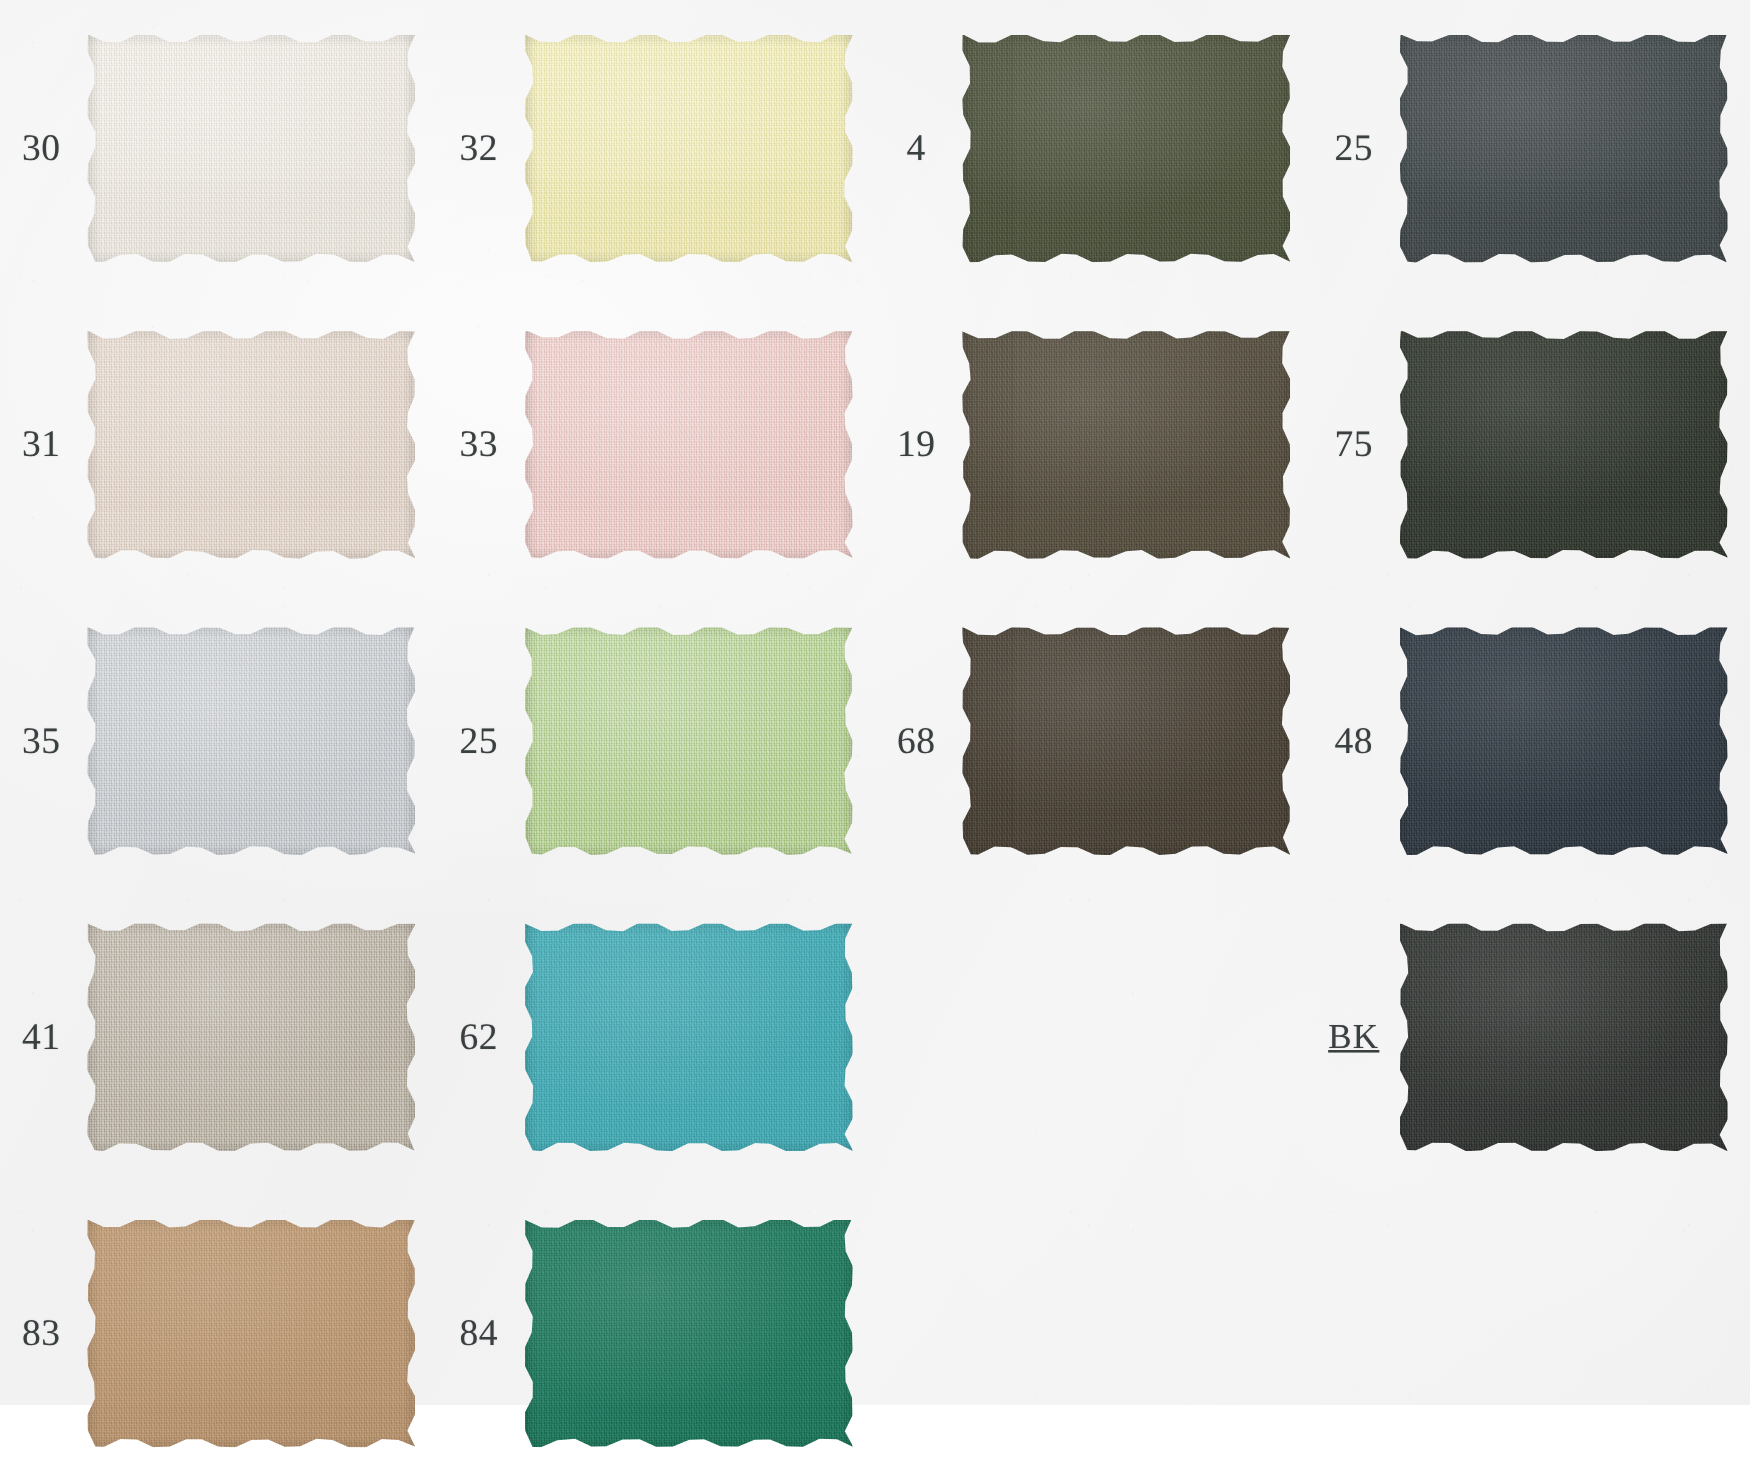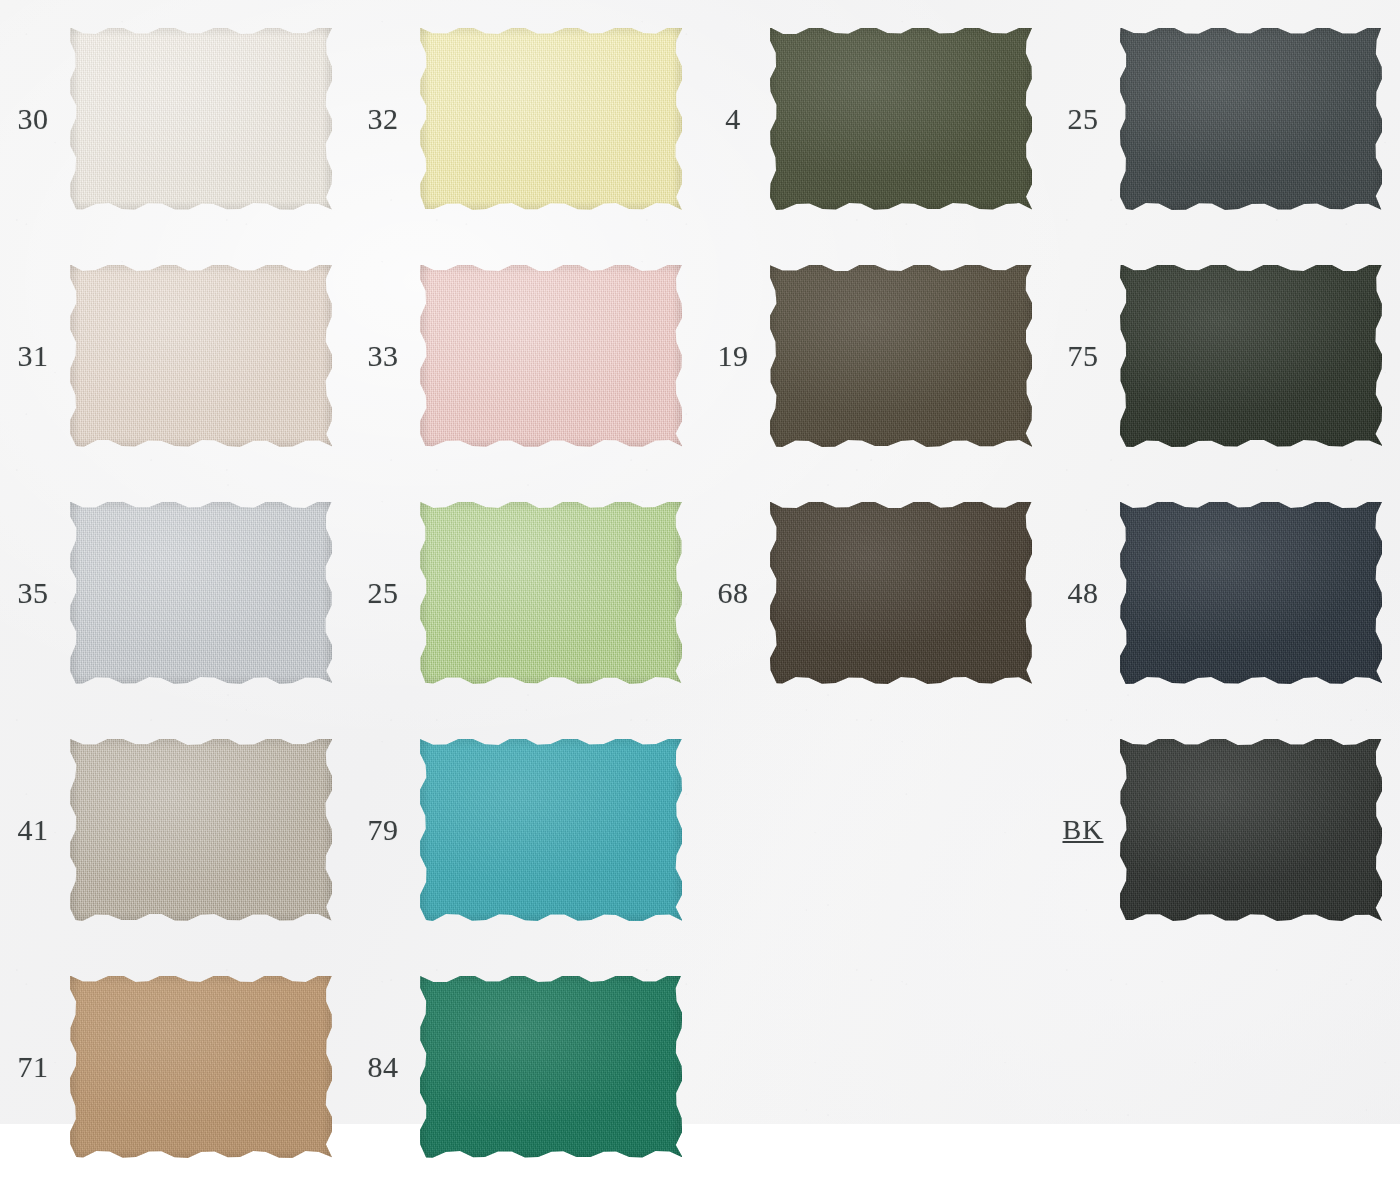--- a/index.html
+++ b/index.html
@@ -222,36 +222,36 @@
         </div>
       </div>
       <div class="cell">
         <div class="code">41</div>
         <div class="swatch-wrap" title="warm taupe / greige">
           <div class="swatch-shadow" style="clip-path: polygon(0.2px 0.5px, 12.9px 5px, 25.2px 5px, 37.9px -0.3px, 50.2px -0.1px, 62.9px 4.5px, 75.7px 4.5px, 88.4px -0.3px, 101.1px 0.2px, 113.8px 5.6px, 126.5px 4.9px, 139.2px 0.3px, 151.8px -0.6px, 164.5px 5.2px, 178.3px 5.1px, 191px 0.2px, 202.6px -0.2px, 215.3px 4.6px, 228.4px 4.4px, 241.1px 0.4px, 254.6px 0.3px, 248.7px 12.5px, 249.3px 24.4px, 254.6px 36.7px, 254.3px 48.4px, 248.4px 60.7px, 248.8px 72.9px, 253.5px 85.2px, 254.5px 98.1px, 248.9px 110.3px, 248.5px 123.4px, 253.9px 135.7px, 254px 146.7px, 249.1px 158.9px, 253.4px 171.9px, 240.7px 166.6px, 229.2px 166.5px, 216.5px 171.7px, 203.1px 172.1px, 190.4px 167.1px, 177.3px 167.1px, 164.6px 171.8px, 152.8px 171.6px, 140.1px 166.6px, 126.6px 167.3px, 113.9px 172.3px, 101.6px 172px, 88.9px 166.6px, 77px 166.5px, 64.3px 171.6px, 50.3px 171.5px, 37.6px 167.5px, 24.7px 167px, 12px 172.4px, 4.7px 171.5px, -0.6px 159.2px, 0.4px 146.9px, 4.8px 134.6px, 5.3px 122.8px, -0.5px 110.6px, -0.2px 98.9px, 4.9px 86.6px, 5px 73.5px, -0.2px 61.2px, 0.4px 49.2px, 4.4px 36.9px, 5.4px 24.8px, 0.3px 12.5px);"></div>
           <div class="swatch light" style="--c: #b3a998; --pink-clip: polygon(0.2px 0.5px,13.3px 6.0px,26.0px 6.0px,39.1px -0.3px,51.8px -0.1px,64.9px 5.5px,78.1px 5.5px,91.2px -0.3px,104.3px 0.2px,117.4px 6.6px,130.5px 5.9px,143.6px 0.3px,156.6px -0.6px,169.7px 6.2px,183.9px 6.1px,197.0px 0.2px,209.0px -0.2px,222.1px 5.6px,235.6px 5.4px,248.7px 0.4px,262.6px 0.3px,255.7px 13.3px,256.3px 25.8px,262.6px 38.8px,262.3px 51.2px,255.4px 64.2px,255.8px 77.2px,261.5px 90.2px,262.5px 103.8px,255.9px 116.8px,255.5px 130.5px,261.9px 143.5px,262.0px 155.2px,256.1px 168.2px,261.4px 181.9px,248.3px 175.6px,236.4px 175.5px,223.3px 181.7px,209.5px 182.1px,196.4px 176.1px,182.9px 176.1px,169.8px 181.8px,157.6px 181.6px,144.5px 175.6px,130.6px 176.3px,117.5px 182.3px,104.8px 182.0px,91.7px 175.6px,79.4px 175.5px,66.3px 181.6px,51.9px 181.5px,38.8px 176.5px,25.5px 176.0px,12.4px 182.4px,5.7px 181.5px,-0.6px 168.5px,0.4px 155.4px,5.8px 142.4px,6.3px 130.0px,-0.5px 117.0px,-0.2px 104.6px,5.9px 91.6px,6.0px 77.8px,-0.2px 64.8px,0.4px 52.0px,5.4px 39.0px,6.4px 26.2px,0.3px 13.2px);"></div>
         </div>
       </div>
       <div class="cell">
-        <div class="code">79</div>
+        <div class="code">62</div>
         <div class="swatch-wrap" title="turquoise teal">
           <div class="swatch-shadow" style="clip-path: polygon(0px 0.5px, 12.7px 5.3px, 25.6px 5px, 38.3px 0.1px, 50.2px -0.1px, 62.9px 4.7px, 76.2px 5.5px, 88.9px -0.6px, 101px -0.5px, 113.7px 5.2px, 126.8px 4.6px, 139.5px -0.2px, 151.6px 0.1px, 164.3px 5px, 178.2px 4.6px, 190.9px 0.1px, 203.3px 0px, 216px 5.1px, 229px 4.5px, 241.7px 0.1px, 254.3px -0.8px, 249.1px 11.5px, 248.9px 25.1px, 253.5px 37.4px, 253.9px 49.2px, 249.2px 61.5px, 249.5px 73.3px, 254px 85.6px, 254.6px 97.9px, 249.4px 110.2px, 248.6px 123px, 254.1px 135.3px, 254.4px 147.1px, 248.6px 159.3px, 254.6px 172.5px, 241.9px 166.9px, 228.6px 167.4px, 215.9px 172.5px, 202.7px 172.4px, 190px 167.5px, 178.5px 166.9px, 165.8px 171.6px, 152.9px 172.3px, 140.2px 167px, 126.6px 167.1px, 113.9px 172.5px, 101.8px 171.7px, 89.1px 167.4px, 76.7px 166.7px, 64px 171.6px, 50.4px 172.2px, 37.7px 166.9px, 25.1px 166.6px, 12.4px 172.4px, 5.1px 171.6px, -0.1px 159.3px, -0.1px 148.1px, 5.1px 135.8px, 5.5px 122.8px, 0.2px 110.5px, -0.4px 97.9px, 4.8px 85.6px, 4.4px 73px, -0.5px 60.7px, -0.4px 49.3px, 5.4px 37px, 4.7px 25.1px, -0.6px 12.8px);"></div>
           <div class="swatch" style="--c: #40b2bd; --pink-clip: polygon(0.0px 0.5px,13.1px 6.3px,26.4px 6.0px,39.5px 0.1px,51.8px -0.1px,64.9px 5.7px,78.6px 6.5px,91.7px -0.6px,104.2px -0.5px,117.3px 6.2px,130.8px 5.6px,143.9px -0.2px,156.4px 0.1px,169.5px 6.0px,183.8px 5.6px,196.9px 0.1px,209.7px 0.0px,222.8px 6.1px,236.2px 5.5px,249.3px 0.1px,262.3px -0.8px,256.1px 12.2px,255.9px 26.6px,261.5px 39.6px,261.9px 52.0px,256.2px 65.0px,256.5px 77.6px,262.0px 90.6px,262.6px 103.7px,256.4px 116.7px,255.6px 130.1px,262.1px 143.1px,262.4px 155.6px,255.6px 168.6px,262.6px 182.5px,249.5px 175.9px,235.8px 176.4px,222.7px 182.5px,209.1px 182.4px,196.0px 176.5px,184.1px 175.9px,171.0px 181.6px,157.7px 182.3px,144.6px 176.0px,130.6px 176.1px,117.5px 182.5px,105.0px 181.7px,91.9px 176.4px,79.1px 175.7px,66.0px 181.6px,52.0px 182.2px,38.9px 175.9px,25.9px 175.6px,12.8px 182.4px,6.1px 181.6px,-0.1px 168.6px,-0.1px 156.7px,6.1px 143.7px,6.5px 130.0px,0.2px 117.0px,-0.4px 103.6px,5.8px 90.6px,5.4px 77.3px,-0.5px 64.3px,-0.4px 52.1px,6.4px 39.1px,5.7px 26.5px,-0.6px 13.5px);"></div>
         </div>
       </div>
       <div class="cell empty"></div>
       <div class="cell">
         <div class="code bk">BK</div>
         <div class="swatch-wrap" title="black">
           <div class="swatch-shadow" style="clip-path: polygon(-0.6px -0.3px, 12.1px 4.6px, 25.4px 5.3px, 38.1px 0.1px, 50.1px -0.6px, 62.8px 5px, 75.6px 5.1px, 88.3px 0.2px, 101.3px 0px, 114px 5.5px, 127.4px 5.2px, 140.1px 0.6px, 152.8px 0.2px, 165.5px 5.1px, 177.8px 4.9px, 190.5px -0.1px, 203.7px -0.1px, 216.4px 5.5px, 228.7px 4.9px, 241.4px 0.4px, 253.7px -0.2px, 248.9px 12.1px, 249.1px 24.5px, 253.7px 36.8px, 254.5px 48.7px, 249.1px 61px, 249.2px 73.4px, 254.4px 85.7px, 253.6px 99.1px, 249.2px 111.4px, 249px 123.3px, 254.4px 135.5px, 254.5px 147.6px, 248.7px 159.9px, 254.2px 172.4px, 241.5px 167.2px, 227.9px 167.4px, 215.2px 172.5px, 202.5px 171.5px, 189.8px 166.9px, 178.3px 167.3px, 165.6px 171.6px, 152.1px 172.5px, 139.4px 167.3px, 126.4px 166.8px, 113.7px 172.1px, 102px 172.1px, 89.3px 166.7px, 76px 166.9px, 63.3px 171.6px, 51.4px 172.4px, 38.7px 166.8px, 25px 166.7px, 12.3px 171.6px, 4.9px 171.4px, 0px 159.2px, 0px 146.7px, 5.1px 134.5px, 5.6px 123.3px, 0px 111px, 0.4px 98.5px, 5.5px 86.2px, 4.7px 73.7px, 0.4px 61.4px, 0.5px 49.9px, 5.6px 37.6px, 4.7px 25.3px, 0px 13px);"></div>
           <div class="swatch" style="--c: #2b2f2c; --pink-clip: polygon(-0.6px -0.3px,12.5px 5.6px,26.2px 6.3px,39.3px 0.1px,51.7px -0.6px,64.8px 6.0px,78.0px 6.1px,91.1px 0.2px,104.5px 0.0px,117.6px 6.5px,131.4px 6.2px,144.5px 0.6px,157.6px 0.2px,170.7px 6.1px,183.4px 5.9px,196.5px -0.1px,210.1px -0.1px,223.2px 6.5px,235.9px 5.9px,249.0px 0.4px,261.7px -0.2px,255.9px 12.8px,256.1px 25.9px,261.7px 38.9px,262.5px 51.5px,256.1px 64.5px,256.2px 77.7px,262.4px 90.7px,261.6px 104.8px,256.2px 117.8px,256.0px 130.4px,262.4px 143.4px,262.5px 156.2px,255.7px 169.2px,262.2px 182.4px,249.1px 176.2px,235.1px 176.4px,222.0px 182.5px,208.9px 181.5px,195.8px 175.9px,183.9px 176.3px,170.8px 181.6px,156.9px 182.5px,143.8px 176.3px,130.4px 175.8px,117.3px 182.1px,105.2px 182.1px,92.1px 175.7px,78.4px 175.9px,65.3px 181.6px,53.0px 182.4px,39.9px 175.8px,25.8px 175.7px,12.7px 181.6px,5.9px 181.4px,0.0px 168.4px,-0.0px 155.3px,6.1px 142.3px,6.6px 130.4px,-0.0px 117.4px,0.4px 104.2px,6.5px 91.2px,5.7px 78.0px,0.4px 65.0px,0.5px 52.8px,6.6px 39.8px,5.7px 26.8px,-0.0px 13.8px);"></div>
         </div>
       </div>
       <div class="cell">
-        <div class="code">71</div>
+        <div class="code">83</div>
         <div class="swatch-wrap" title="camel tan">
           <div class="swatch-shadow" style="clip-path: polygon(-0.2px 0px, 12.5px 5.1px, 25.1px 5px, 37.8px 0.2px, 50.8px -0.2px, 63.5px 5.5px, 75.9px 4.7px, 88.6px -0.2px, 102.3px 0.5px, 115px 4.7px, 126.4px 5.4px, 139.1px 0.5px, 152.4px 0.1px, 165.1px 5.3px, 177.4px 5.4px, 190.1px -0.4px, 203px -0.3px, 215.7px 4.7px, 228.5px 5.4px, 241.2px -0.1px, 253.7px 0.6px, 249.1px 12.9px, 249.1px 24.6px, 253.7px 36.9px, 253.8px 48.9px, 249.5px 61.2px, 249.2px 73.9px, 253.8px 86.2px, 254.3px 98.2px, 249.5px 110.5px, 248.7px 122.4px, 254.5px 134.6px, 254.1px 147.2px, 248.9px 159.5px, 254px 171.7px, 241.3px 167.4px, 228.3px 166.6px, 215.6px 172.4px, 202.7px 172.3px, 190px 167.5px, 177.6px 166.4px, 164.9px 171.5px, 152.9px 171.8px, 140.2px 167.1px, 127px 167.5px, 114.3px 172.5px, 101.3px 171.7px, 88.6px 166.8px, 76.6px 166.9px, 63.9px 171.6px, 51.1px 172.2px, 38.4px 167px, 25.5px 166.6px, 12.8px 171.9px, 5.3px 171.6px, 0.2px 159.3px, -0.2px 148.1px, 4.9px 135.9px, 4.4px 123.3px, 0.5px 111px, -0.5px 97.9px, 4.9px 85.6px, 5.4px 73.3px, 0.3px 61px, 0.5px 49.4px, 4.6px 37.1px, 5px 24.3px, -0.4px 12px);"></div>
           <div class="swatch" style="--c: #c49c72; --pink-clip: polygon(-0.2px 0.0px,12.9px 6.1px,25.9px 6.0px,39.0px 0.2px,52.4px -0.2px,65.5px 6.5px,78.3px 5.7px,91.4px -0.2px,105.5px 0.5px,118.6px 5.7px,130.4px 6.4px,143.5px 0.5px,157.2px 0.1px,170.3px 6.3px,183.0px 6.4px,196.1px -0.4px,209.4px -0.3px,222.5px 5.7px,235.7px 6.4px,248.8px -0.1px,261.7px 0.6px,256.1px 13.6px,256.1px 26.0px,261.7px 39.0px,261.8px 51.8px,256.5px 64.8px,256.2px 78.2px,261.8px 91.2px,262.3px 103.9px,256.5px 116.9px,255.7px 129.5px,262.5px 142.5px,262.1px 155.8px,255.9px 168.8px,262.0px 181.7px,248.9px 176.4px,235.5px 175.6px,222.4px 182.4px,209.1px 182.3px,196.0px 176.5px,183.2px 175.4px,170.1px 181.5px,157.7px 181.8px,144.6px 176.1px,131.0px 176.5px,117.9px 182.5px,104.5px 181.7px,91.4px 175.8px,79.0px 175.9px,65.9px 181.6px,52.7px 182.2px,39.6px 176.0px,26.3px 175.6px,13.2px 181.9px,6.3px 181.6px,0.2px 168.6px,-0.2px 156.7px,5.9px 143.7px,5.4px 130.4px,0.5px 117.4px,-0.5px 103.6px,5.9px 90.6px,6.4px 77.6px,0.3px 64.6px,0.5px 52.3px,5.6px 39.3px,6.0px 25.7px,-0.4px 12.7px);"></div>
         </div>
       </div>
       <div class="cell">
         <div class="code">84</div>
         <div class="swatch-wrap" title="emerald jade green">
           <div class="swatch-shadow" style="clip-path: polygon(0.2px 0.4px, 12.9px 5.5px, 26.2px 5.6px, 38.9px 0.4px, 51.3px -0.4px, 64px 5.1px, 76.9px 5px, 89.6px 0.1px, 101.6px 0.6px, 114.3px 5.6px, 127px 5px, 139.7px -0.6px, 152.8px -0.2px, 165.5px 5.4px, 178.2px 4.5px, 190.9px 0.1px, 203.6px -0.6px, 216.3px 5px, 228.7px 4.9px, 241.4px -0.5px, 253.4px -0.5px, 248.6px 11.7px, 249.5px 24px, 254.6px 36.3px, 253.5px 49.9px, 249.2px 62.2px, 248.8px 73.3px, 253.6px 85.6px, 254.3px 98.9px, 249.1px 111.2px, 249.4px 122.5px, 253.6px 134.8px, 254.1px 147.8px, 248.8px 160.1px, 254.7px 172.1px, 242px 166.9px, 228.3px 166.5px, 215.6px 171.9px, 202.8px 171.4px, 190.1px 167.1px, 178px 167.2px, 165.3px 171.6px, 151.6px 171.5px, 138.9px 166.8px, 127.4px 167.2px, 114.7px 171.6px, 101.7px 171.9px, 89px 166.9px, 75.6px 167px, 62.9px 171.5px, 51.5px 171.7px, 38.8px 166.5px, 24.9px 167.6px, 12.2px 172.2px, 5.1px 172px, 0.2px 159.7px, -0.6px 146.9px, 5.2px 134.6px, 5.3px 122.9px, -0.1px 110.6px, -0.5px 97.7px, 4.4px 85.4px, 5.3px 73.4px, 0.2px 61.1px, 0.3px 48.6px, 4.8px 36.3px, 5.1px 23.8px, 0.1px 11.5px);"></div>
           <div class="swatch" style="--c: #167a5b; --pink-clip: polygon(0.2px 0.4px,13.3px 6.5px,27.0px 6.6px,40.1px 0.4px,52.9px -0.4px,66.0px 6.1px,79.3px 6.0px,92.4px 0.1px,104.8px 0.6px,117.9px 6.6px,131.0px 6.0px,144.1px -0.6px,157.6px -0.2px,170.7px 6.4px,183.8px 5.5px,196.9px 0.1px,210.0px -0.6px,223.1px 6.0px,235.9px 5.9px,249.0px -0.5px,261.4px -0.5px,255.6px 12.5px,256.5px 25.4px,262.6px 38.4px,261.5px 52.8px,256.2px 65.8px,255.8px 77.6px,261.6px 90.6px,262.3px 104.6px,256.1px 117.6px,256.4px 129.6px,261.6px 142.6px,262.1px 156.4px,255.8px 169.4px,262.7px 182.1px,249.6px 175.9px,235.5px 175.5px,222.4px 181.9px,209.2px 181.4px,196.1px 176.1px,183.6px 176.2px,170.5px 181.6px,156.4px 181.5px,143.3px 175.8px,131.4px 176.2px,118.3px 181.6px,104.9px 181.9px,91.8px 175.9px,78.0px 176.0px,64.9px 181.5px,53.1px 181.7px,40.0px 175.5px,25.7px 176.6px,12.6px 182.2px,6.1px 182.0px,0.2px 169.0px,-0.6px 155.5px,6.2px 142.5px,6.3px 130.1px,-0.1px 117.1px,-0.5px 103.4px,5.4px 90.4px,6.3px 77.7px,0.2px 64.7px,0.3px 51.4px,5.8px 38.4px,6.1px 25.2px,0.1px 12.2px);"></div>

